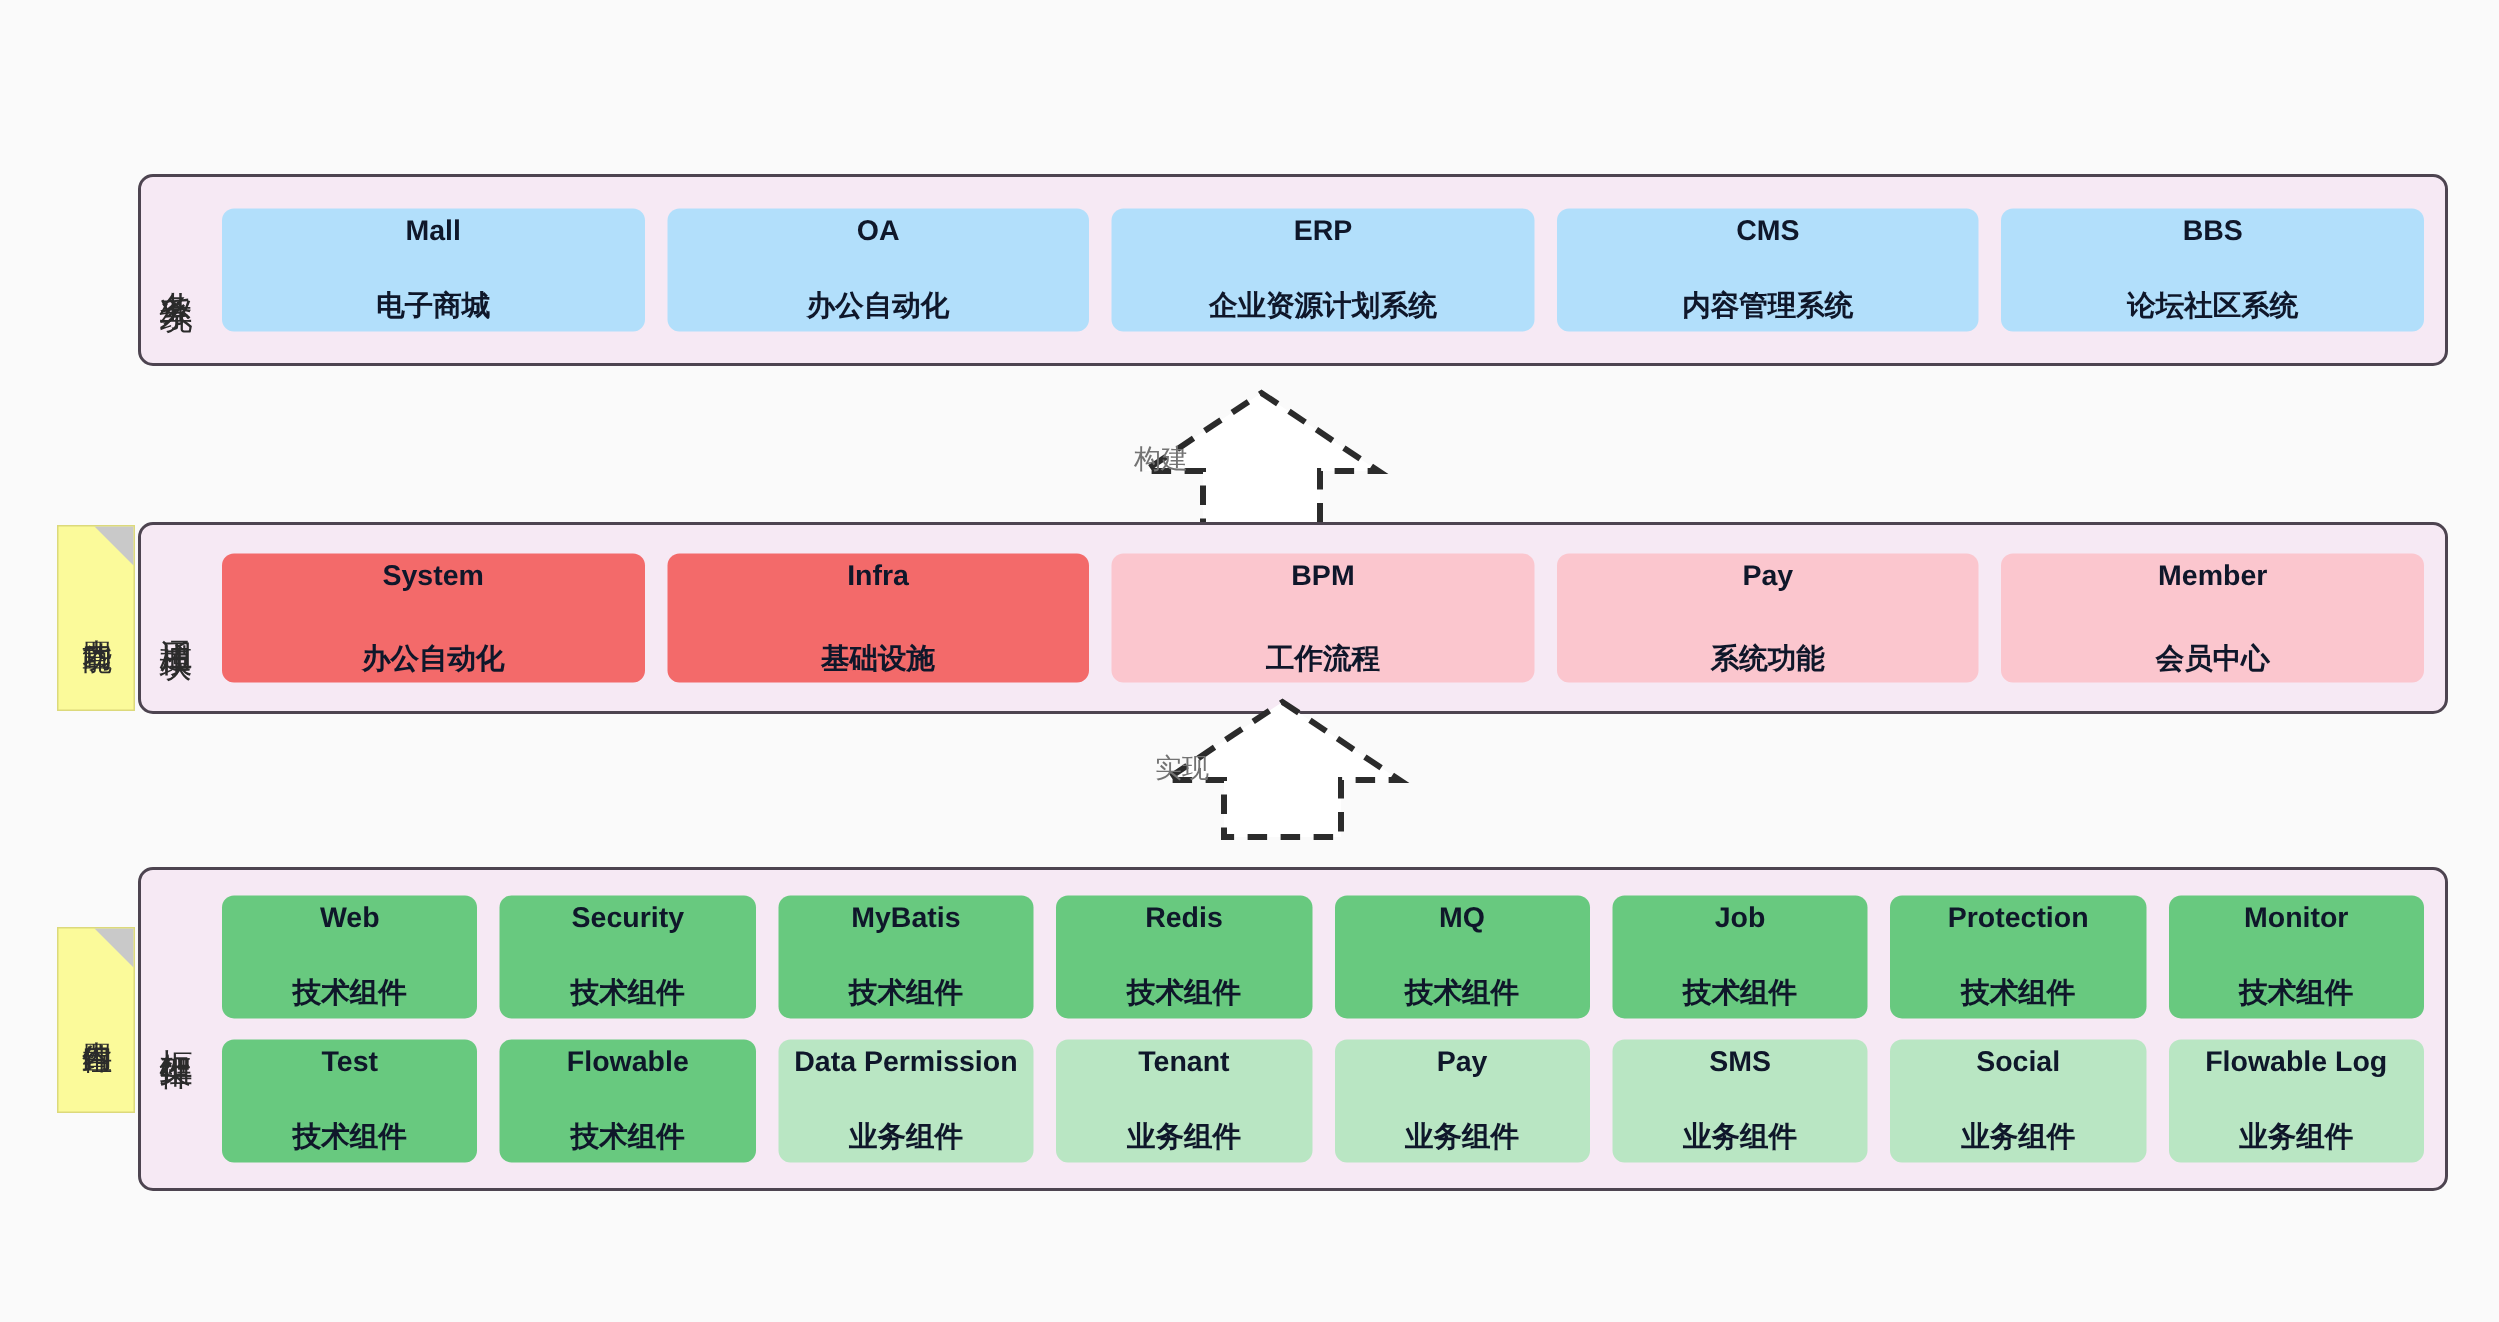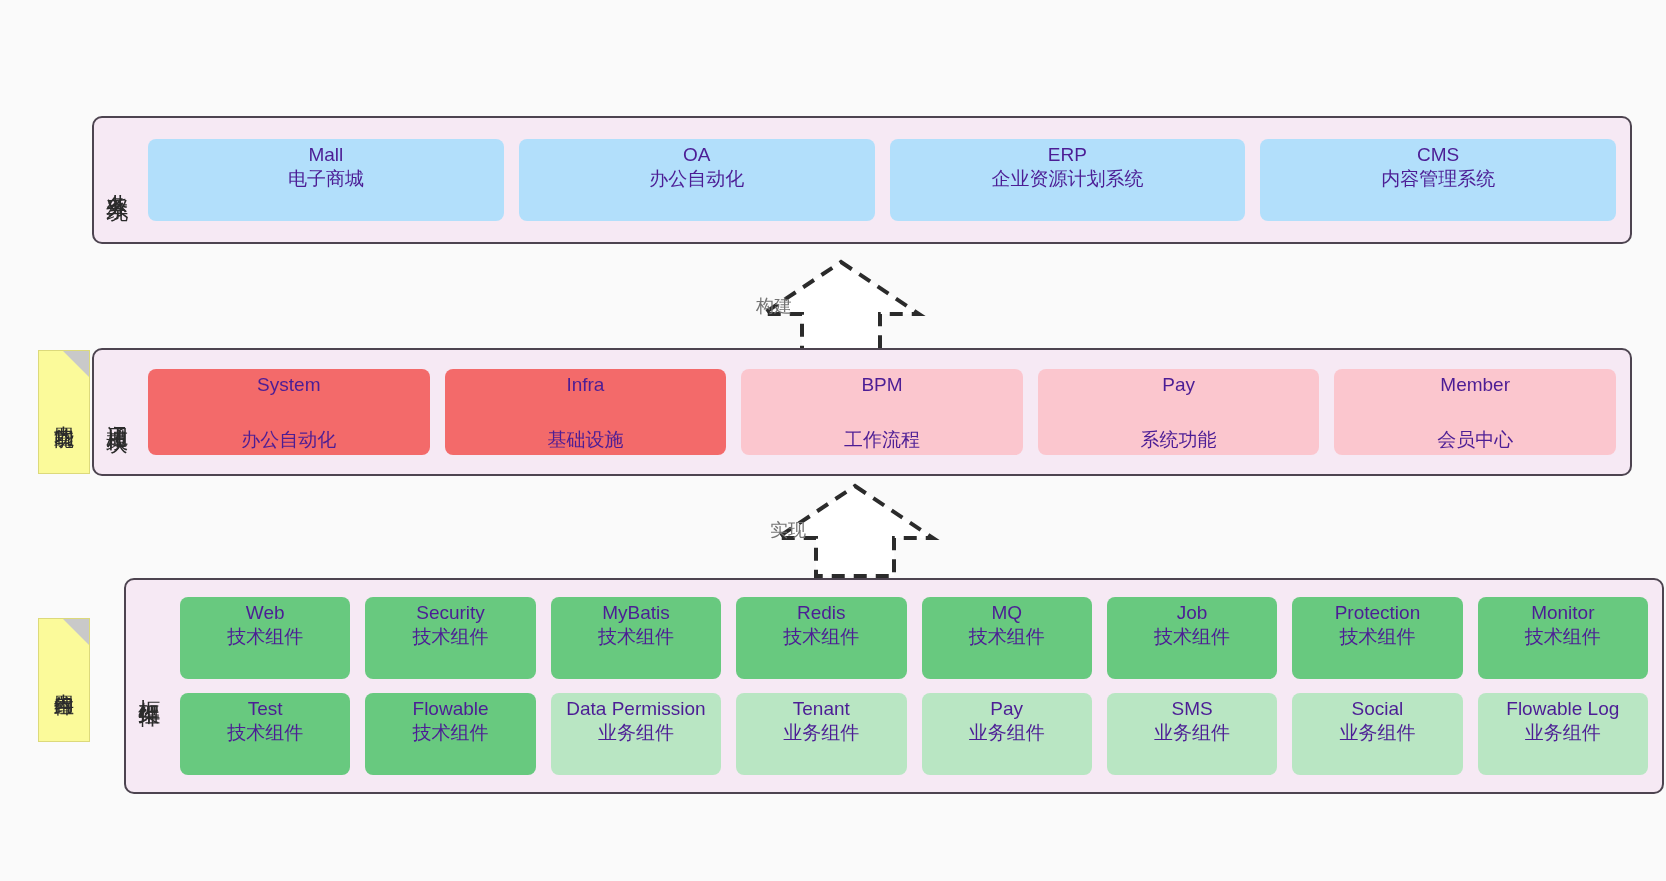--- a/index.html
+++ b/index.html
@@ -55,28 +55,29 @@
   .row {
     display: flex;
     gap: 15px;
   }
   .card {
     flex: 1 1 0;
     border-radius: 8px;
     display: flex;
     flex-direction: column;
     align-items: center;
-    justify-content: flex-start;
+    justify-content: space-between;
     text-align: center;
     line-height: 1.28;
     font-size: 19px;
-    color: #4c1d95;
+    color: #0f172a;
     box-sizing: border-box;
     padding: 4px 6px;
     user-select: none;
+    font-weight: bold;
   }
   .card .en { white-space: normal; }
   .card .cn { white-space: nowrap; }
 
   .h-biz  { height: 82px; }
   .h-mod  { height: 86px; gap: 31px; }
   .h-comp { height: 82px; }
 
   
   .c-blue       { background: #b2dffb; }
@@ -149,20 +150,24 @@
           <span class="cn">办公自动化</span>
         </div>
         <div class="card c-blue h-biz">
           <span class="en">ERP</span>
           <span class="cn">企业资源计划系统</span>
         </div>
         <div class="card c-blue h-biz">
           <span class="en">CMS</span>
           <span class="cn">内容管理系统</span>
         </div>
+        <div class="card c-blue h-biz">
+          <span class="en">BBS</span>
+          <span class="cn">论坛社区系统</span>
+        </div>
       </div>
     </div>
   </div>
 
   <div class="arrow" style="left:756px; top:256px;">
     <svg width="170" height="100" viewBox="0 0 170 100">
       <path d="M85 6 L163 58 L124 58 L124 96 L46 96 L46 58 L7 58 Z" fill="#ffffff" stroke="#2b2b2b" stroke-width="4" stroke-dasharray="13 9" stroke-linejoin="miter"></path>
     </svg>
     <div class="arrow-label">构建</div>
   </div>
@@ -193,33 +198,33 @@
           <span class="cn">系统功能</span>
         </div>
         <div class="card c-pink h-mod">
           <span class="en">Member</span>
           <span class="cn">会员中心</span>
         </div>
       </div>
     </div>
   </div>
 
-  <div class="arrow" style="left:770px; top:480px;">
+  <div class="arrow" style="left:770px; top:462px;">
     <svg width="170" height="100" viewBox="0 0 170 100">
       <path d="M85 6 L163 58 L124 58 L124 96 L46 96 L46 58 L7 58 Z" fill="#ffffff" stroke="#2b2b2b" stroke-width="4" stroke-dasharray="13 9" stroke-linejoin="miter"></path>
     </svg>
     <div class="arrow-label">实现</div>
   </div>
 
   <div class="note" style="left:38px; top:618px; width:52px; height:124px;">
     <span class="fold"></span>
     <span>内置组件</span>
   </div>
 
-  <div class="layer" style="left:92px; top:578px; width:1540px; height:216px;margin-left:32px;">
+  <div class="layer" style="left:92px; top:578px; width:1540px; height:216px;">
     <div class="layer-title">框架组件</div>
     <div class="layer-body">
 
       <div class="row">
         <div class="card c-green h-comp">
           <span class="en">Web</span>
           <span class="cn">技术组件</span>
         </div>
         <div class="card c-green h-comp">
           <span class="en">Security</span>

